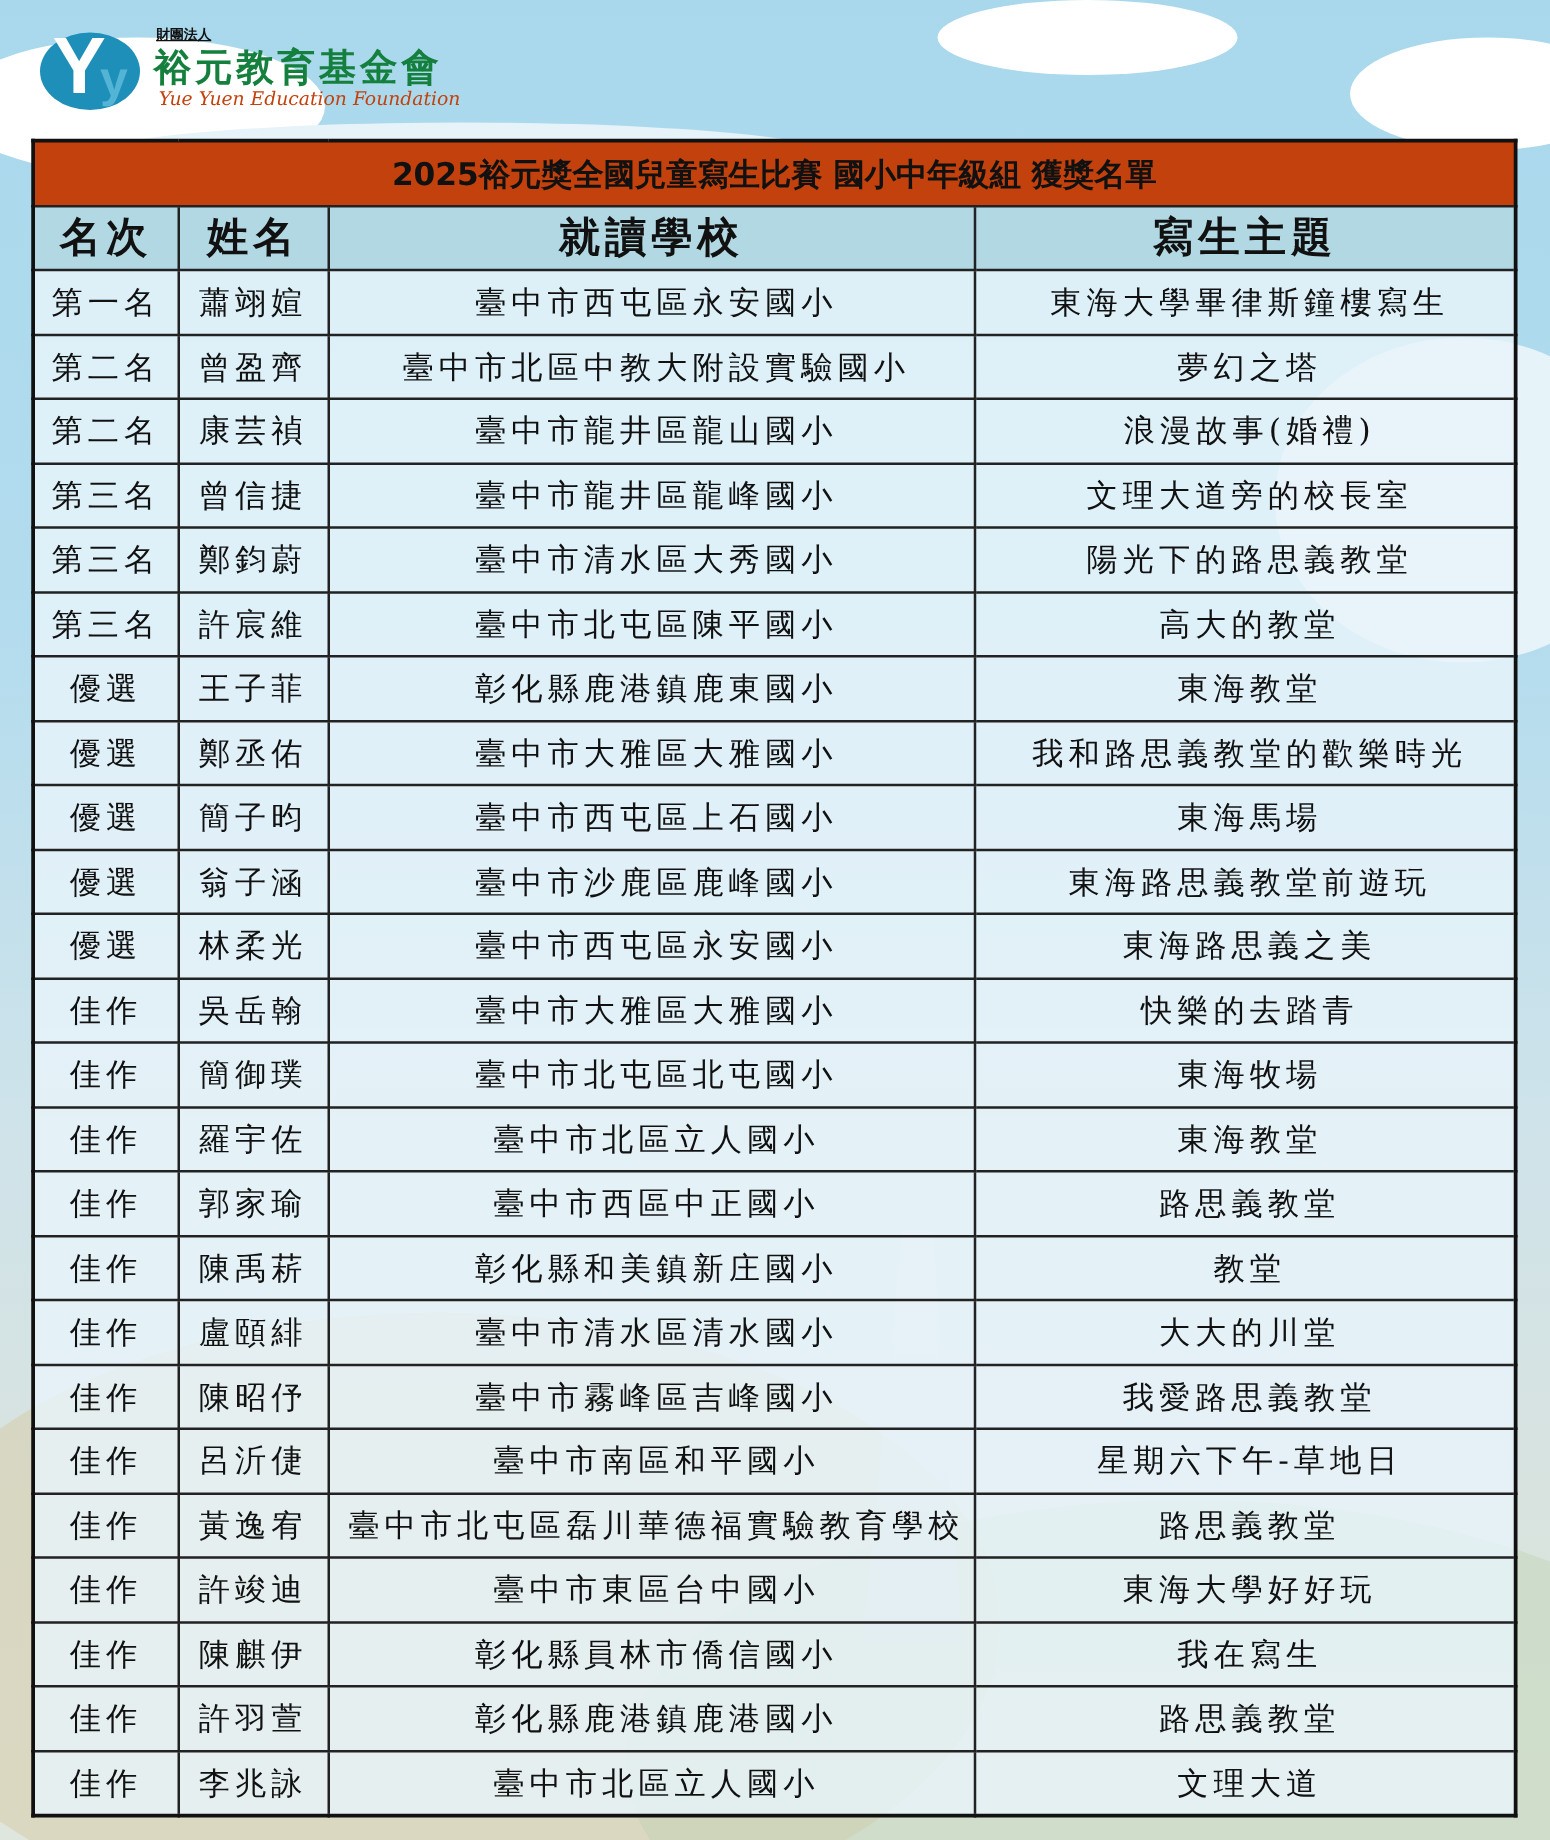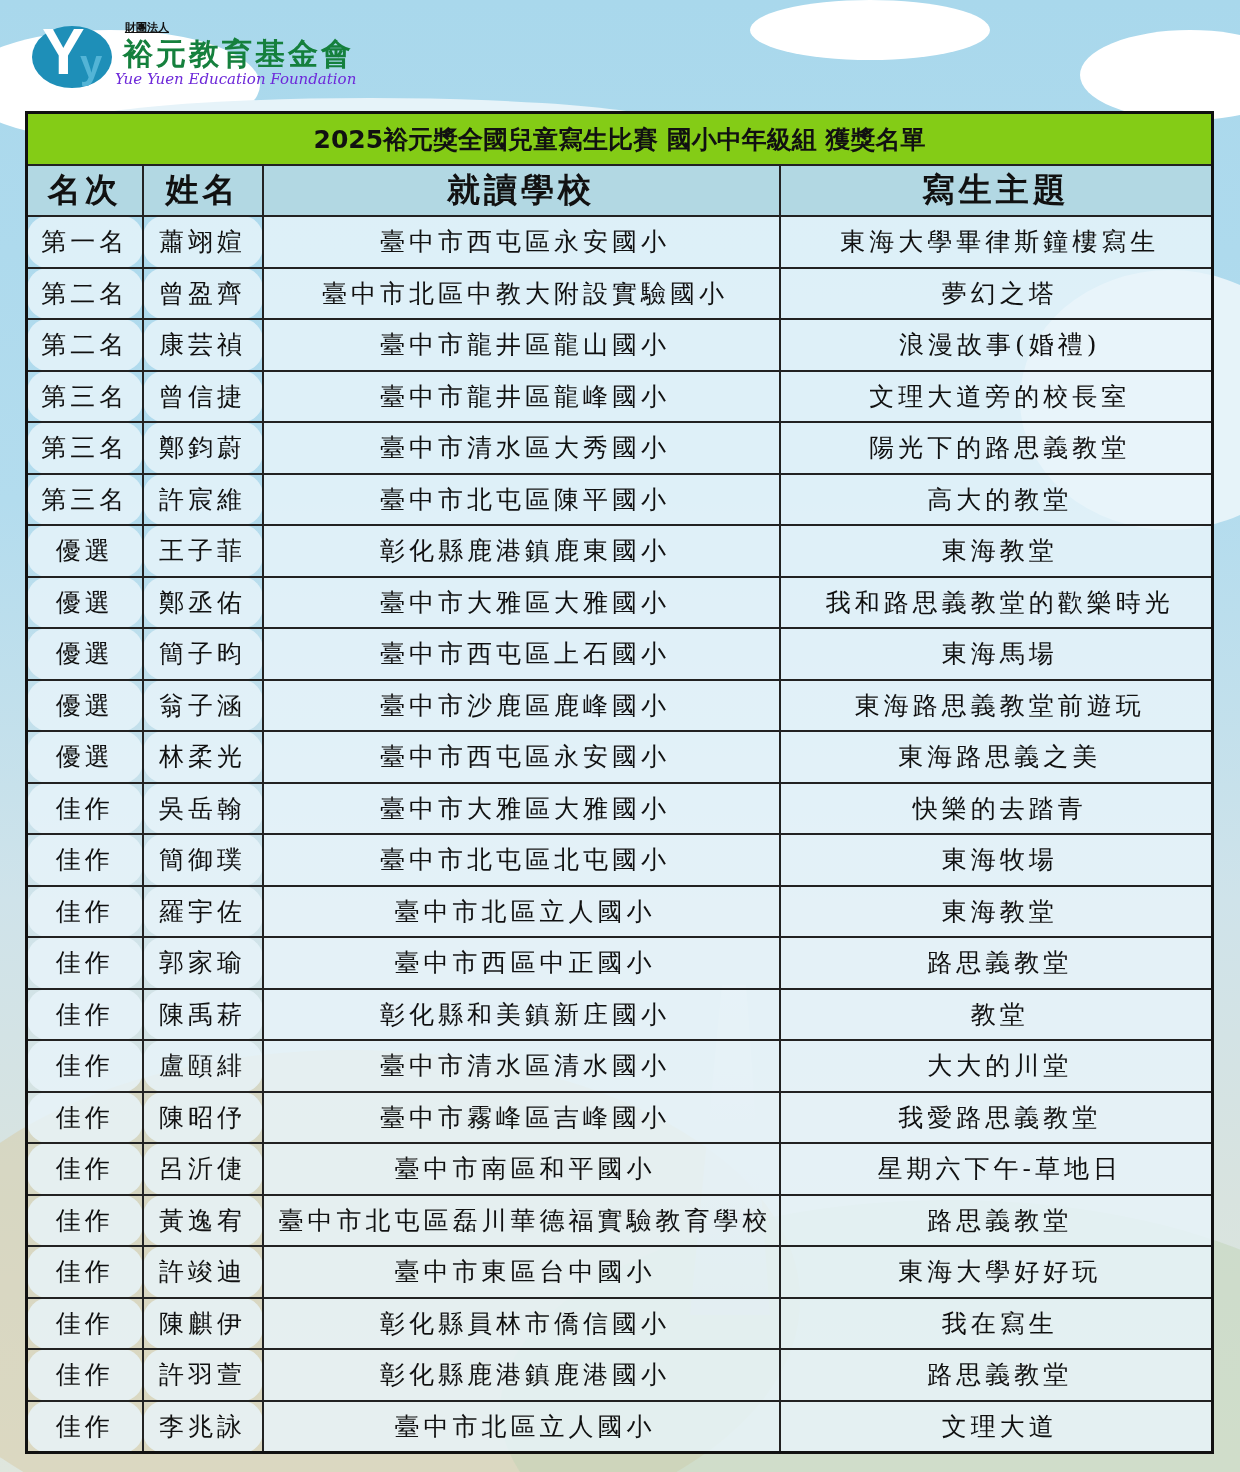--- a/index.html
+++ b/index.html
@@ -17,45 +17,45 @@
   }
   .logo { position: absolute; left: 30px; top: 14px; width: 360px; height: 80px; }
   .logo-mark {
     position: absolute; left: 2px; top: 12px; width: 80px; height: 62px;
     border-radius: 50%; background: #1e8fb8;
   }
   .logo-mark .y { position: absolute; left: 10px; top: -6px; font: bold 64px "Liberation Sans", sans-serif; color: #fff; line-height: 1; }
   .logo-mark .y2 { position: absolute; left: 48px; top: 18px; font: bold 40px "Liberation Sans", sans-serif; color: #53b4d6; line-height: 1; }
   .logo-top { position: absolute; left: 95px; top: 6px; font: bold 11px "DejaVu Sans", sans-serif; color: #111; text-decoration: underline; }
   .logo-cn { position: absolute; left: 93px; top: 20px; font: bold 30px "DejaVu Serif", serif; color: #15803d; letter-spacing: 3px; }
-  .logo-en { position: absolute; left: 85px; top: 56px; font: italic 15px "DejaVu Serif", serif; color: #6d28d9; }
+  .logo-en { position: absolute; left: 97px; top: 56px; font: italic 15px "DejaVu Serif", serif; color: #c2410c; }
 
   .table-wrap {
     position: absolute; left: 25px; top: 111px; width: 1186px;
   }
   table {
     width: 1186px; border-collapse: collapse;
     border: 3px solid #111;
     table-layout: fixed;
   }
   th, td { border: 2px solid #222; padding: 0; height: 49.5px; }
   .title-row td {
-    background: #84cc16; text-align: center; font-weight: bold;
+    background: #c2410c; text-align: center; font-weight: bold;
     font-size: 25px; color: #111; height: 50px;
     font-family: "DejaVu Sans", sans-serif;
   }
   .head-row th {
     background: #b2d8e3; font-size: 33px; font-weight: bold; color: #111;
     letter-spacing: 4px; height: 49px;
   }
   tbody td {
     background: rgba(232, 244, 250, 0.82);
     font-size: 25px; color: #111; letter-spacing: 4px;
   }
-  td.rank, td.name { text-align: center; border-radius: 21px; }
+  td.rank, td.name { text-align: center; }
   td.school, td.topic { padding-left: 8px; text-align: center; white-space: nowrap; }
   col.c1 { width: 116px; } col.c2 { width: 120px; } col.c3 { width: 517px; } col.c4 { width: 433px; }
 </style>
 </head>
 <body>
 
 <div class="cloud" style="left:-40px; top:30px; width:300px; height:110px;"></div>
 <div class="cloud" style="left:750px; top:0px; width:240px; height:60px;"></div>
 <div class="cloud" style="left:1080px; top:30px; width:220px; height:90px;"></div>
 <div class="cloud" style="left:1020px; top:270px; width:300px; height:260px; background:#e6f3f9;"></div>

